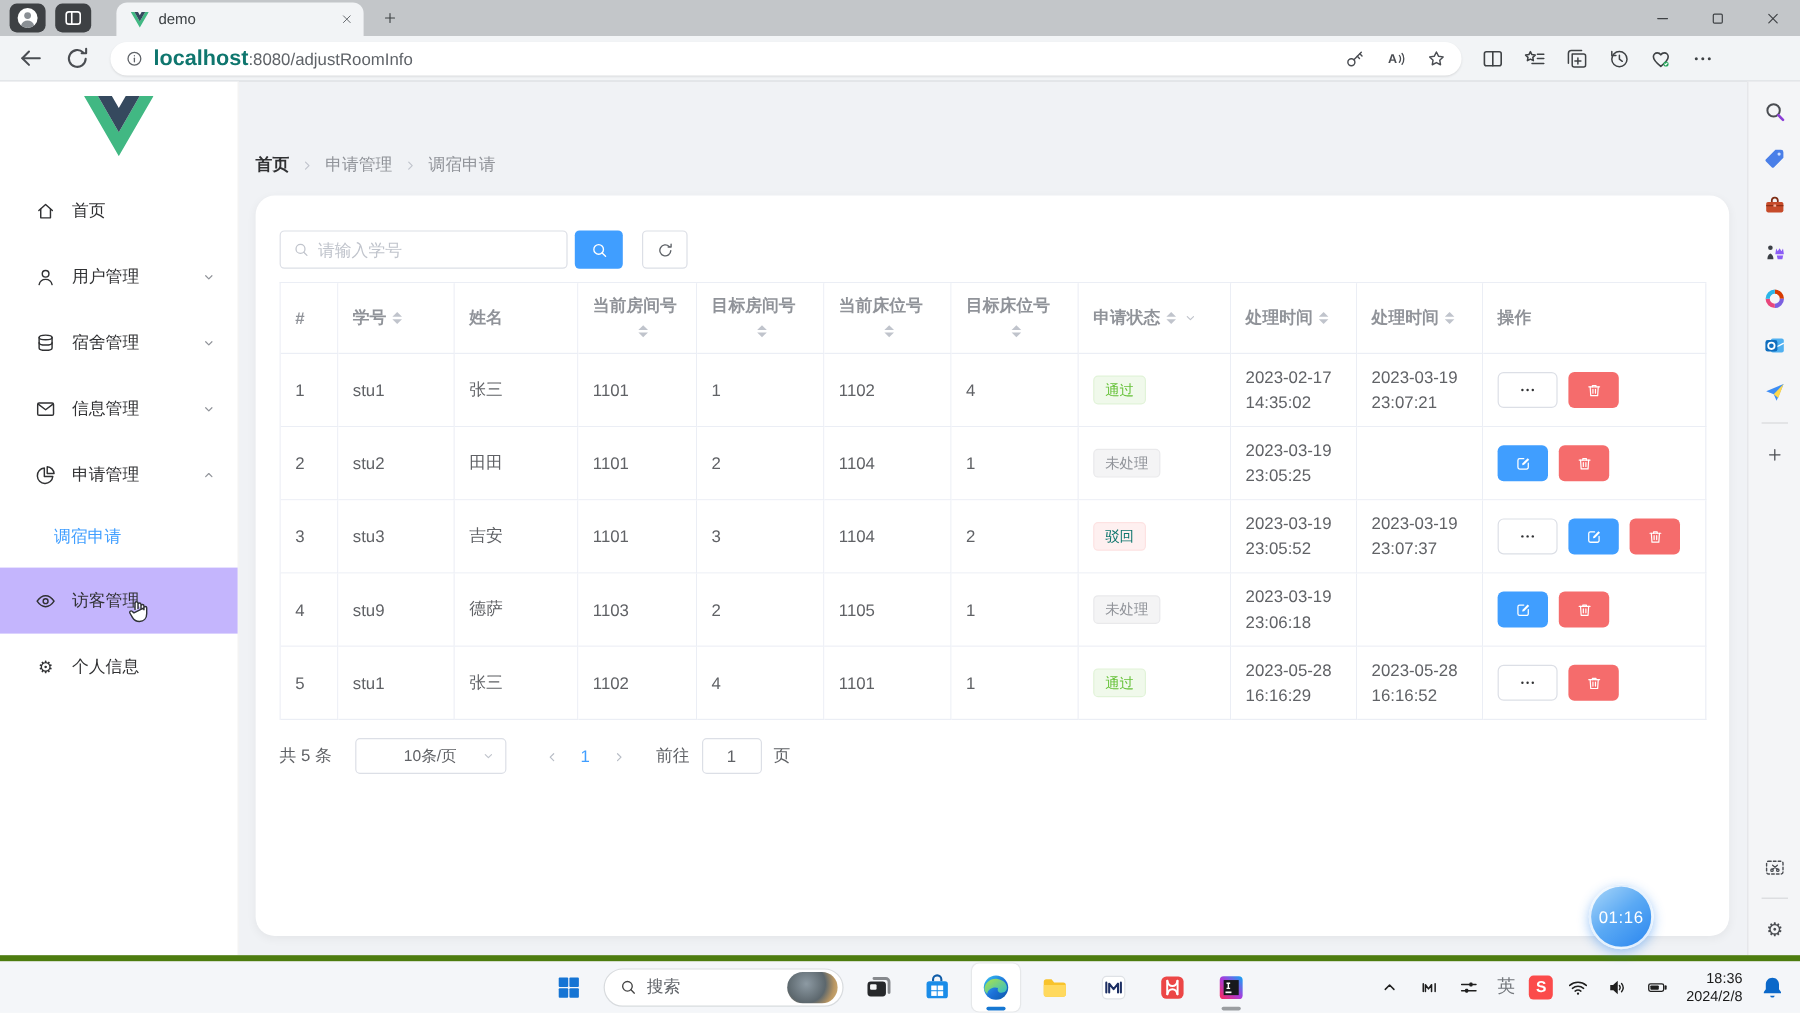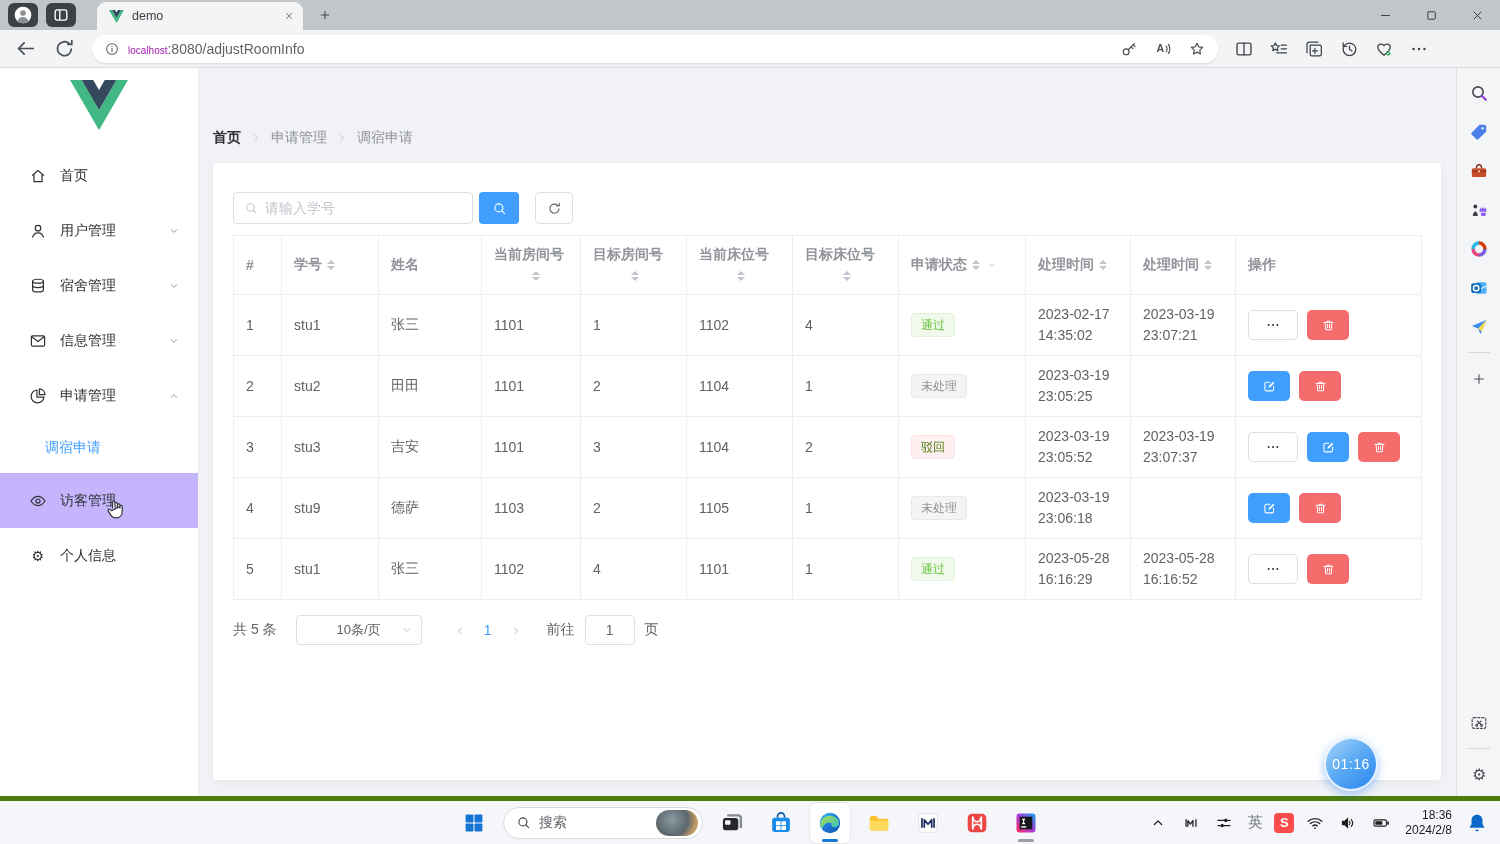--- a/index.html
+++ b/index.html
@@ -16,21 +16,21 @@
 .tab{align-self:flex-end;height:28px;width:206px;background:#f2f4f6;border-radius:9px 9px 0 0;display:flex;align-items:center;padding:0 8px 0 12px;margin-left:13px}
 .tab-title{font-size:12.5px;color:#3c4043;margin-left:8px;flex:1}
 .newtab{width:28px;height:28px;display:flex;align-items:center;justify-content:center;color:#3c4043;margin-left:8px;cursor:pointer}
 .ts-spacer{flex:1}
 .wc{width:46px;height:30px;display:flex;align-items:center;justify-content:center;color:#3f4245;cursor:pointer}
 
 
 .toolbar{position:absolute;left:0;top:30px;width:1500px;height:38px;background:#f2f4f6;border-bottom:1px solid #d9dcdf;display:flex;align-items:center;padding:0 14px;gap:16px}
 .nav-ic{width:23px;height:23px;color:#4a4d52;cursor:pointer}
 .addr{width:1126px;height:28px;background:#fff;border-radius:14px;display:flex;align-items:center;padding:0 12px;box-shadow:0 1px 2px rgba(0,0,0,.1);gap:8px}
-.addr-host{font-size:10px;color:#a21caf;font-weight:400}
+.addr-host{font-size:18px;color:#0f766e;font-weight:700}
 .addr-rest{font-size:14px;color:#5f6368}
 .addr-spacer{flex:1}
 .pill-icons{display:flex;align-items:center;gap:16px;color:#4a4d52}
 .tbright{display:flex;align-items:center;gap:15px;color:#3f4245}
 .tb-ic{cursor:pointer;display:flex}
 
 
 .browser-page{position:absolute;left:0;top:68px;width:1500px;height:728px}
 .pg-sidebar{position:absolute;left:0;top:0;width:199px;height:728px;background:#fff;border-right:1px solid #f0f0f0}
 .logo{display:block;margin:12px auto 18px;width:58px;height:50px}
@@ -45,21 +45,21 @@
 .pg-main{position:absolute;left:199px;top:0;width:1257px;height:728px}
 .pg-header{position:absolute;left:0;top:0;width:100%;height:48px;background:#fff;box-shadow:0 1px 3px rgba(0,21,41,.06)}
 .pg-title{position:absolute;left:31px;top:15px;font-size:15px;font-weight:700;color:#409eff}
 .pg-datetime{position:absolute;left:50%;transform:translateX(-50%);top:11px;font-size:20px;color:#17181a}
 .pg-user{position:absolute;right:38px;top:14px;display:flex;align-items:center;gap:7px;font-size:14px;color:#303133;cursor:pointer}
 .breadcrumb{position:absolute;left:14px;top:61px;display:flex;align-items:center;gap:9px;font-size:14px}
 .bc-item{color:#909399;cursor:pointer}
 .bc-item.bc-first{color:#303133;font-weight:700}
 .bc-sep{color:#c0c4cc}
 
-.card{position:absolute;left:14px;top:95px;width:1228px;height:617px;background:#fff;border-radius:4px;box-shadow:0 2px 8px rgba(0,0,0,.05)}
+.card{position:absolute;left:14px;top:95px;width:1228px;height:617px;background:#fff;border-radius:16px;box-shadow:0 2px 8px rgba(0,0,0,.05)}
 .search-wrap{position:absolute;left:20px;top:29px;width:240px;height:32px;border:1px solid #dcdfe6;border-radius:4px;display:flex;align-items:center;padding:0 10px;gap:7px;background:#fff}
 .search-wrap input{border:0;outline:0;flex:1;font-size:14px;color:#606266;min-width:0;background:transparent}
 ::placeholder{color:#c0c4cc}
 .btn-search{position:absolute;left:266px;top:29px;width:40px;height:32px;background:#409eff;border-radius:4px;display:flex;align-items:center;justify-content:center;color:#fff;cursor:pointer}
 .btn-refresh{position:absolute;left:322px;top:29px;width:38px;height:32px;background:#fff;border:1px solid #dcdfe6;border-radius:4px;display:flex;align-items:center;justify-content:center;color:#5f6368;cursor:pointer}
 
 .table{position:absolute;left:20px;top:72px;display:grid;border-left:1px solid #ebeef5;border-top:1px solid #ebeef5}
 .th,.td{border-right:1px solid #ebeef5;border-bottom:1px solid #ebeef5;display:flex;align-items:center;padding-left:12px;font-size:14px;background:#fff;overflow:hidden}
 .th{height:59px;color:#909399;font-weight:700}
 .td{height:61px;color:#606266}
@@ -68,21 +68,21 @@
 .caret{display:inline-flex;flex-direction:column;margin-left:5px;cursor:pointer}
 .caret i{width:0;height:0;border:4px solid transparent;display:block}
 .caret .up{border-bottom-color:#c0c4cc;margin-bottom:2px}
 .caret .dn{border-top-color:#c0c4cc}
 .th-filter{color:#c0c4cc;margin-left:6px;cursor:pointer}
 .td-apply,.td-process{flex-direction:column;align-items:flex-start;justify-content:center}
 .tline{line-height:21px}
 .badge{font-size:12px;padding:0 9px;height:24px;line-height:22px;border-radius:4px;border:1px solid}
 .badge.success{color:#67c23a;background:#f0f9eb;border-color:#e1f3d8}
 .badge.info{color:#909399;background:#f4f4f5;border-color:#e9e9eb}
-.badge.danger{color:#4d7c0f;background:#fef0f0;border-color:#fde2e2}
+.badge.danger{color:#0f766e;background:#fef0f0;border-color:#fde2e2}
 .abtn{height:30px;border-radius:5px;display:inline-flex;align-items:center;justify-content:center;margin-right:9px;cursor:pointer;flex:0 0 auto}
 .abtn.more{width:50px;background:#fff;border:1px solid #dcdfe6;color:#303133}
 .abtn.edit{width:42px;background:#409eff;color:#fff}
 .abtn.delete{width:42px;background:#f56c6c;color:#fff}
 
 .pagination{position:absolute;left:20px;top:451px;height:32px;display:flex;align-items:center;font-size:14px;color:#606266}
 .pg-total{margin-right:19px}
 .pg-size{width:126px;height:30px;border:1px solid #dcdfe6;border-radius:4px;display:flex;align-items:center;justify-content:center;font-size:13px;color:#606266;position:relative;cursor:pointer;background:#fff}
 .pg-size .ic{position:absolute;right:8px;color:#c0c4cc}
 .pg-arrow{width:28px;display:flex;justify-content:center;color:#b8bdc6;cursor:pointer;margin-top:2px}

